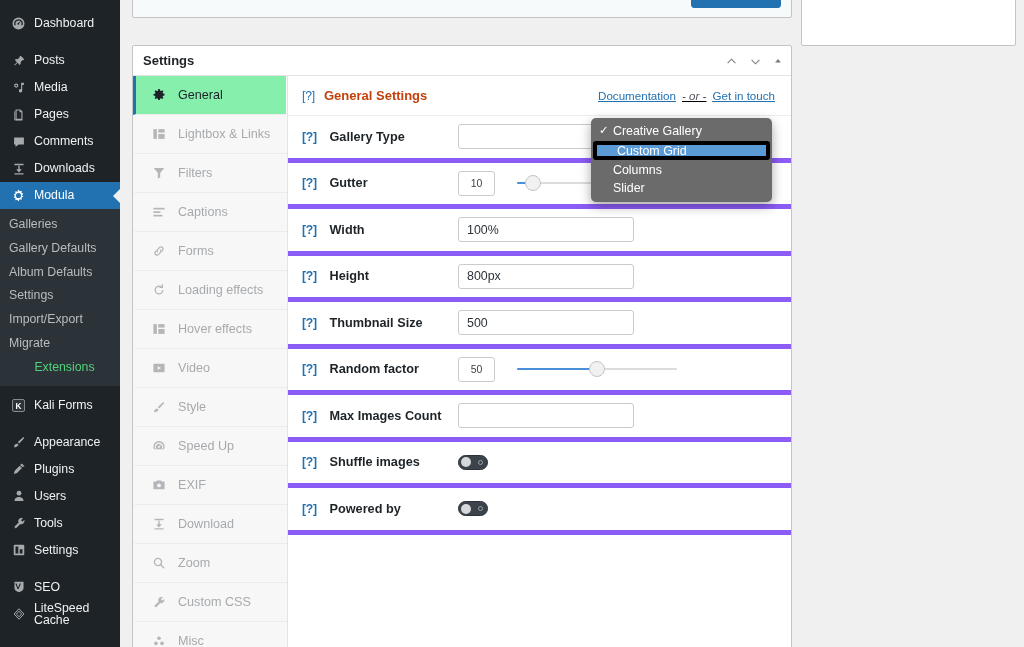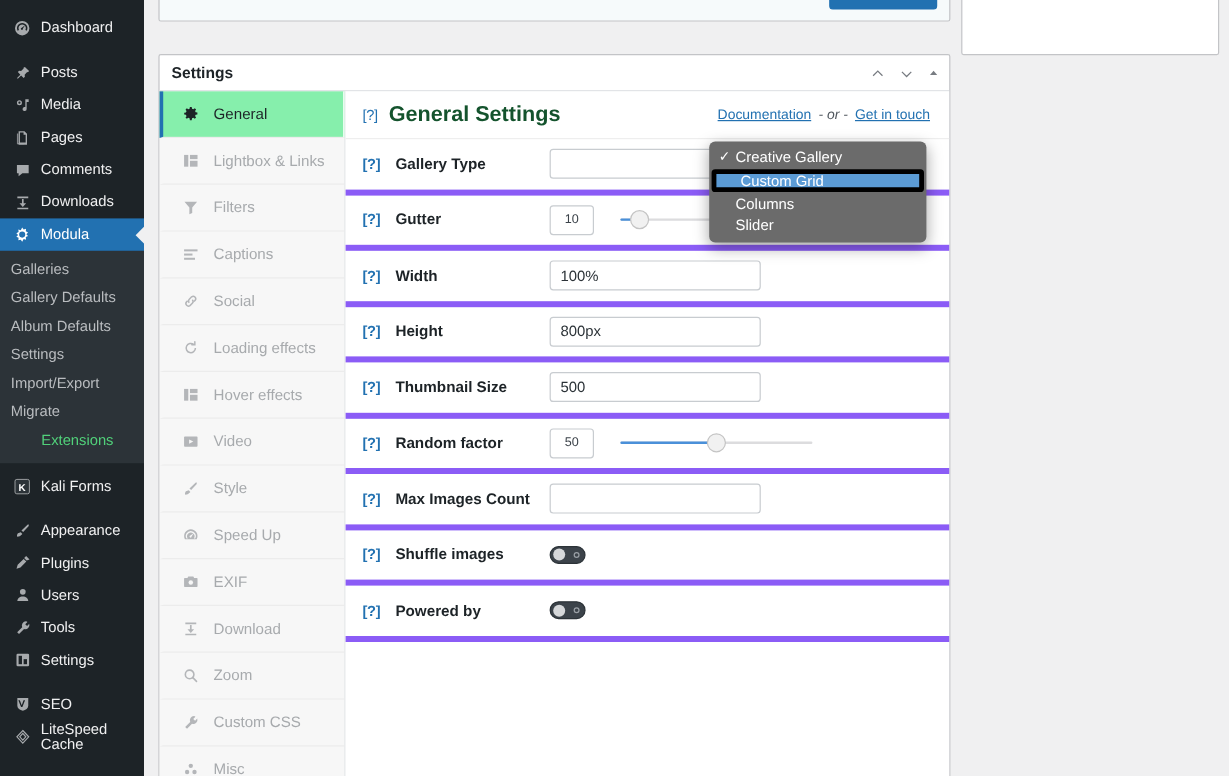--- a/index.html
+++ b/index.html
@@ -140,25 +140,25 @@
   .field-head {
     display: flex; align-items: center;
     height: 40px; padding: 0 16px 0 14px;
     border-bottom: 1px solid #eeeeee;
   }
   .help {
     color: #2271b1; font-size: 12.2px;
     margin-right: 9px; cursor: pointer; letter-spacing: -0.2px;
   }
   .field-head .fh-title {
-    font-size: 18px; font-weight: bold; color: #14532d; text-align: right;
+    font-size: 13px; font-weight: bold; color: #c2410c; text-align: right;
   }
   .fh-links {
     margin-left: auto; display: flex; align-items: center;
-    gap: 6px; font-size: 11.6px;
+    gap: 6px; font-size: 11.6px; text-decoration: underline;
   }
   .fh-links a { color: #2271b1; text-decoration: underline; cursor: pointer; }
   .fh-links .orsep { color: #50575e; font-style: italic; }
 
   .row {
     display: flex; align-items: center;
     height: 46.5px; padding: 0 16px 0 14px;
     border-bottom: 5px solid #8b5cf6;
   }
   .row .label {
@@ -506,21 +506,21 @@
             <span>Captions</span>
           </div>
 
           <div class="tab">
             <span class="tico">
               <svg width="14" height="14" viewBox="0 0 20 20" fill="none" stroke="currentColor" stroke-width="1.8">
                   <path d="M8.2 11.8a3 3 0 010-4.2l2.8-2.8a3 3 0 014.2 4.2l-1.4 1.4"></path>
                   <path d="M11.8 8.2a3 3 0 010 4.2l-2.8 2.8a3 3 0 01-4.2-4.2l1.4-1.4"></path>
                 </svg>
             </span>
-            <span>Social</span>
+            <span>Forms</span>
           </div>
 
           <div class="tab">
             <span class="tico">
               <svg width="14" height="14" viewBox="0 0 20 20" fill="none" stroke="currentColor" stroke-width="1.8">
                   <path d="M15.5 10a5.5 5.5 0 11-2.1-4.3"></path>
                   <path d="M14.8 2.5v3.6h-3.6" stroke-linecap="round"></path>
                 </svg>
             </span>
             <span>Loading effects</span>

